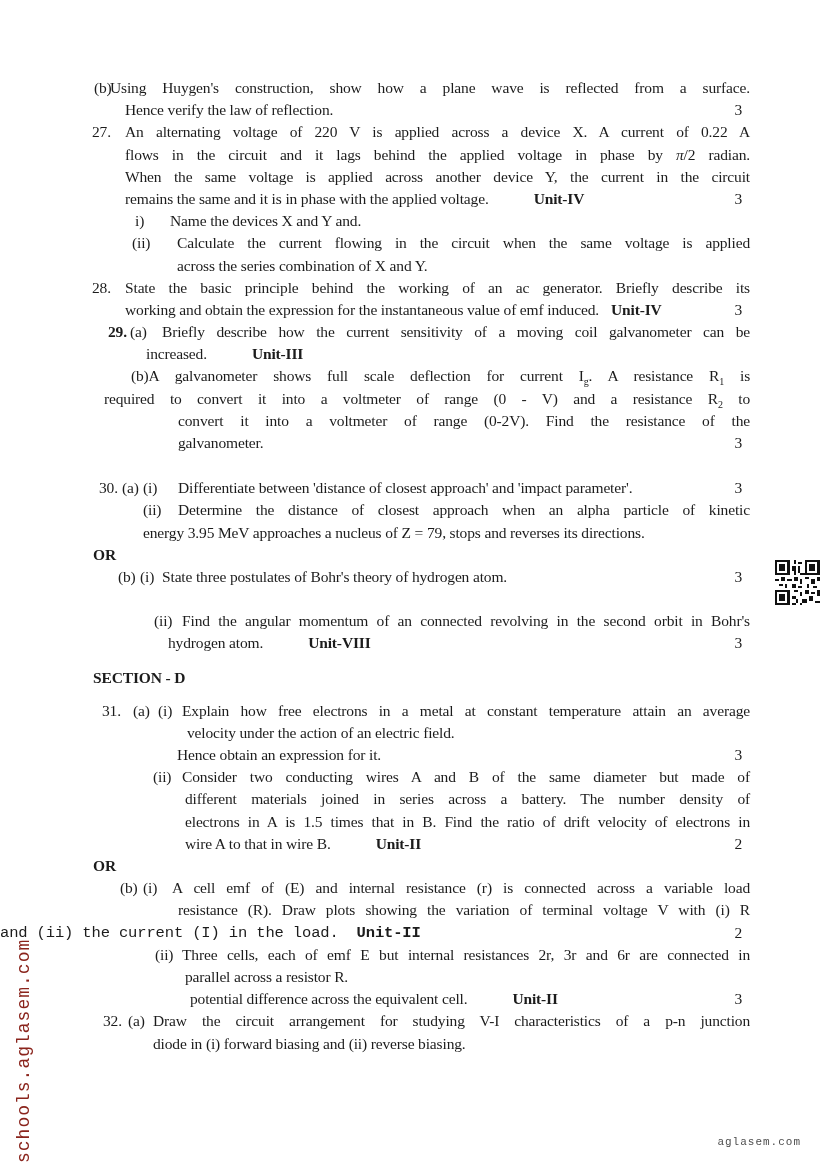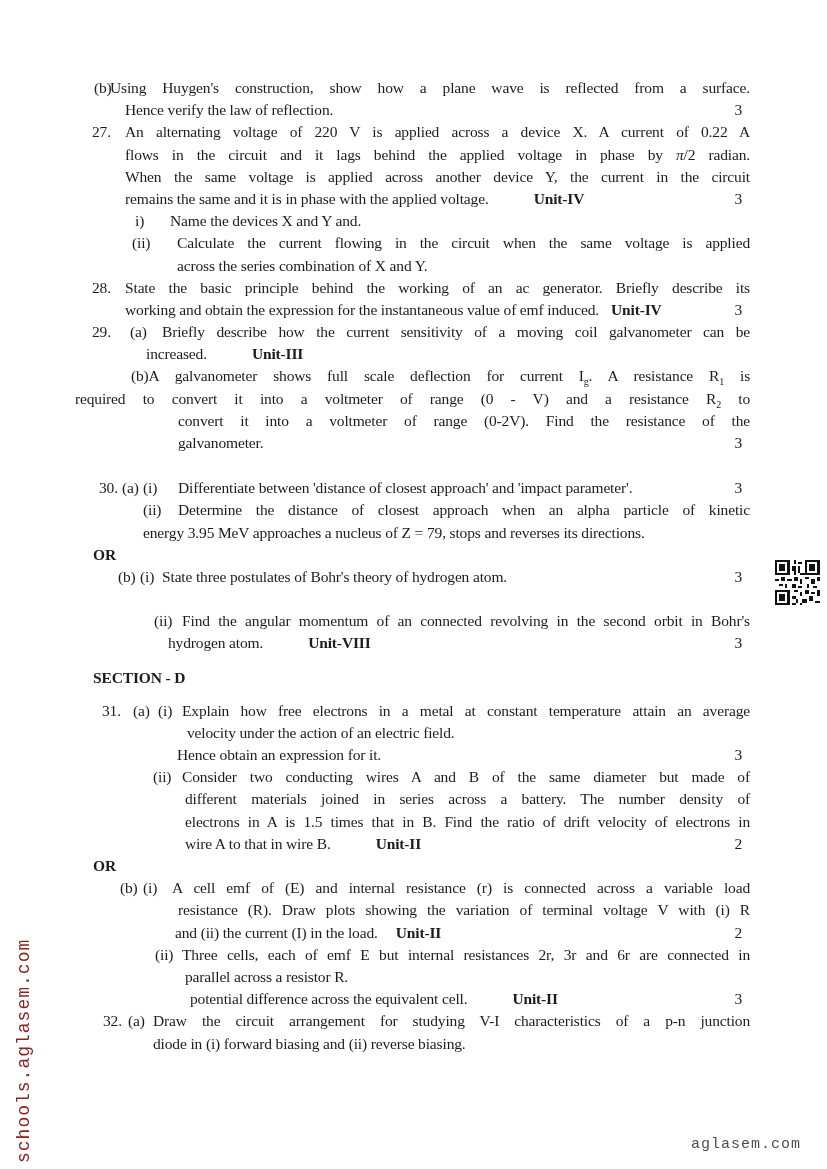--- a/index.html
+++ b/index.html
@@ -18,21 +18,21 @@
   .row.center{margin-left:93px;margin-right:77px;font-weight:bold;}
   .i{font-style:italic;}
   sub{font-size:10px;}
   .side-wm{
     position:absolute;left:14px;top:1163px;transform:rotate(-90deg);transform-origin:0 0;
     font-family:"Liberation Mono", monospace;font-size:18px;letter-spacing:1px;
     white-space:nowrap;
   }
   .footer-wm{
     position:absolute;right:26px;top:1136px;
-    font-family:"Liberation Mono", monospace;font-size:15px;letter-spacing:1px;
+    font-family:"Liberation Mono", monospace;font-size:11px;letter-spacing:1px;
   }
   .qr{position:absolute;left:774px;top:560px;width:46px;height:45px;}
 </style>
 </head>
 <body>
 
 <div class="page">
   <div class="side-wm" style="color: rgb(138, 36, 28);">schools.aglasem.com</div>
   <div id="doc" class="doc">
       <div class="row">
@@ -70,32 +70,32 @@
       </div>
       <div class="row">
         <span class="lbl" style="left: 92px;">28.</span>
         <span class="txt just" style="margin-left: 125px;"><span class="">State the basic principle behind the working of an ac generator. Briefly describe its</span></span>
       </div>
       <div class="row">
         <span class="txt" style="margin-left: 125px;"><span class="">working and obtain the expression for the instantaneous value of emf induced.</span><span class="unit" style="margin-left: 12px;">Unit-IV</span></span>
         <span class="mark">3</span>
       </div>
       <div class="row">
-        <span class="lbl" style="left: 92px;">29.</span>
+        <span class="lbl" style="left: 108px; font-weight: bold;">29.</span>
         <span class="lbl" style="left: 130px;">(a)</span>
         <span class="txt just" style="margin-left: 162px;"><span class="">Briefly describe how the current sensitivity of a moving coil galvanometer can be</span></span>
       </div>
       <div class="row">
         <span class="txt" style="margin-left: 146px;"><span class="">increased.</span><span class="unit">Unit-III</span></span>
       </div>
       <div class="row">
         <span class="txt just" style="margin-left: 131px;"><span class="">(b)A galvanometer shows full scale deflection for current I</span><sub class="">g</sub><span class="">. A resistance R</span><sub class="">1</sub><span class=""> is</span></span>
       </div>
       <div class="row">
-        <span class="txt just" style="margin-left: 75px;"><span class="">required to convert it into a voltmeter of range (0 - V) and a resistance R</span><sub class="">2</sub><span class=""> to</span></span>
+        <span class="txt just" style="margin-left: 104px;"><span class="">required to convert it into a voltmeter of range (0 - V) and a resistance R</span><sub class="">2</sub><span class=""> to</span></span>
       </div>
       <div class="row">
         <span class="txt just" style="margin-left: 178px;"><span class="">convert it into a voltmeter of range (0-2V). Find the resistance of the</span></span>
       </div>
       <div class="row">
         <span class="txt" style="margin-left: 178px;"><span class="">galvanometer.</span></span>
         <span class="mark">3</span>
       </div>
       <div class="row" style="margin-top: 23px;">
         <span class="lbl" style="left: 99px;">30.</span>
@@ -163,21 +163,21 @@
       </div>
       <div class="row">
         <span class="lbl" style="left: 120px;">(b)</span>
         <span class="lbl" style="left: 143px;">(i)</span>
         <span class="txt just" style="margin-left: 172px;"><span class="">A cell emf of (E) and internal resistance (r) is connected across a variable load</span></span>
       </div>
       <div class="row">
         <span class="txt just" style="margin-left: 178px;"><span class="">resistance (R). Draw plots showing the variation of terminal voltage V with (i) R</span></span>
       </div>
       <div class="row">
-        <span class="txt" style="margin-left: 175px;"><span class="">and (ii) the current (I) in the load.</span><span class="unit" style="margin-left: 18px;">Unit-II</span></span>
+        <span class="txt" style=" font-family: Liberation Mono, monospace;"><span class="">and (ii) the current (I) in the load.</span><span class="unit" style="margin-left: 18px;">Unit-II</span></span>
         <span class="mark">2</span>
       </div>
       <div class="row">
         <span class="lbl" style="left: 155px;">(ii)</span>
         <span class="txt just" style="margin-left: 182px;"><span class="">Three cells, each of emf E but internal resistances 2r, 3r and 6r are connected in</span></span>
       </div>
       <div class="row">
         <span class="txt" style="margin-left: 185px;"><span class="">parallel across a resistor R.</span></span>
       </div>
       <div class="row">

